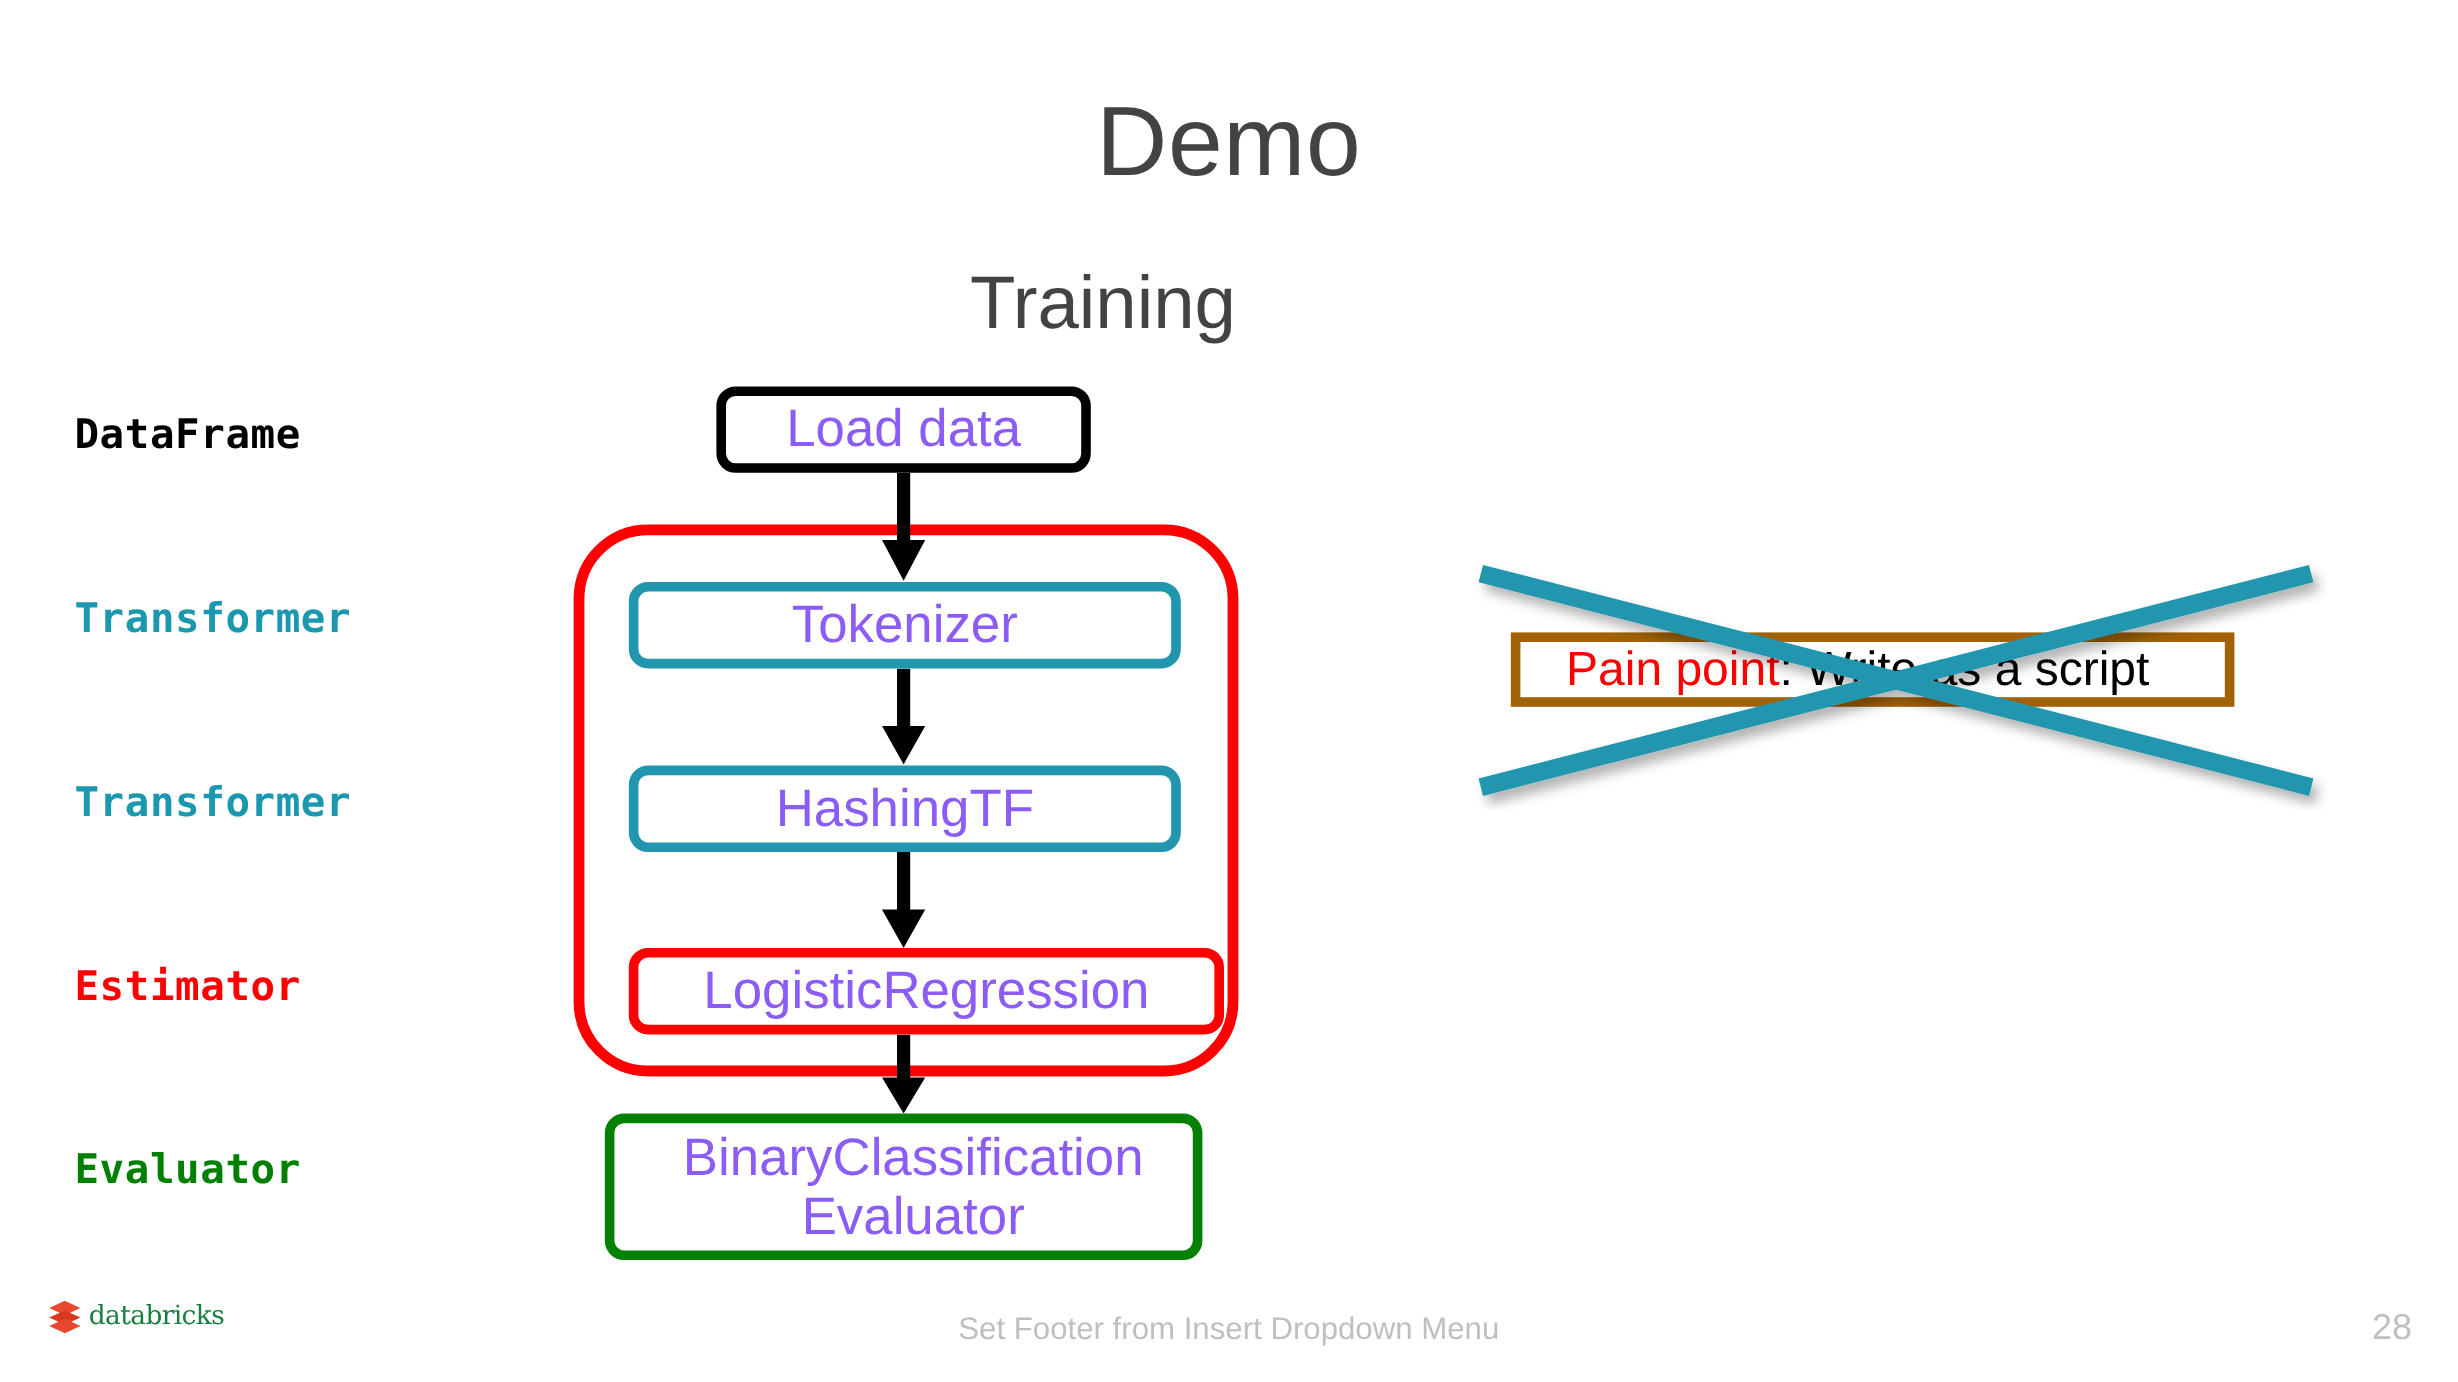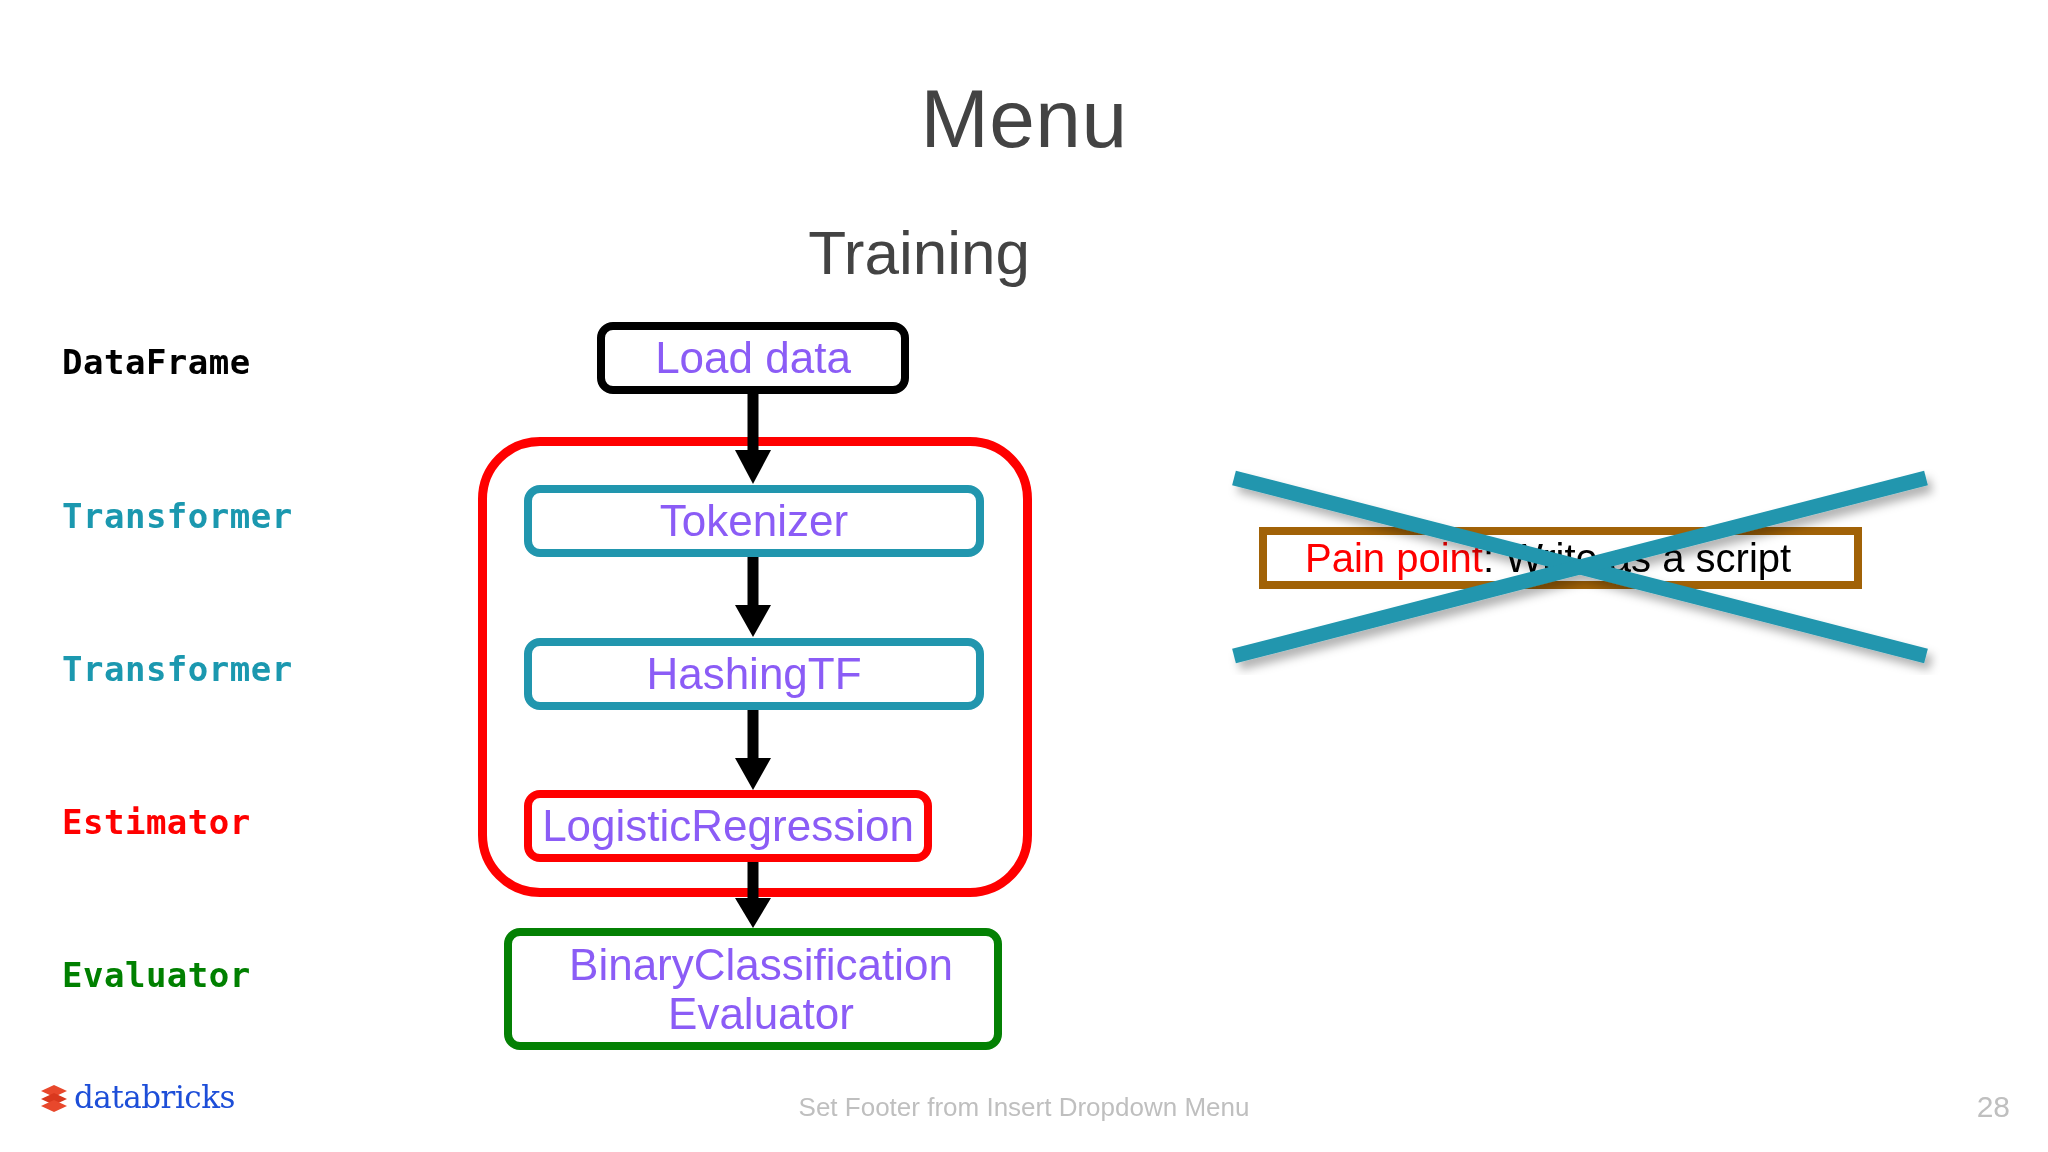--- a/index.html
+++ b/index.html
@@ -115,21 +115,21 @@
     top: 638px;
     width: 460px;
     height: 72px;
     border: 8px solid #2196AE;
     border-radius: 16px;
   }
 
   #box-logisticregression {
     left: 524px;
     top: 790px;
-    width: 408px;
+    width: 496px;
     height: 72px;
     border: 8px solid #FF0000;
     border-radius: 16px;
   }
 
   #box-evaluator {
     left: 504px;
     top: 928px;
     width: 498px;
     height: 122px;
@@ -186,23 +186,23 @@
     gap: 6px;
   }
   #logo-mark {
     width: 28px;
     height: 30px;
     position: relative;
     flex: none;
   }
   #logo-wordmark {
     font-family: "DejaVu Serif", "Liberation Serif", serif;
-    font-size: 31px;
+    font-size: 22px;
     font-weight: 400;
-    color: #1d4ed8;
+    color: #15803d;
     letter-spacing: -0.5px;
     line-height: 1;
   }
   #footer-text {
     position: absolute;
     left: 0;
     top: 1092px;
     width: 2048px;
     text-align: center;
     font-family: "Liberation Sans", sans-serif;
@@ -216,21 +216,21 @@
     font-family: "Liberation Sans", sans-serif;
     font-size: 30px;
     color: #bfbfbf;
   }
 </style>
 </head>
 <body>
 
 <div id="slide">
 
-  <div id="slide-title">Menu</div>
+  <div id="slide-title">Demo</div>
 
   <div id="training-heading">Training</div>
 
   <div class="role-label" id="role-dataframe">DataFrame</div>
   <div class="role-label" id="role-transformer-1">Transformer</div>
   <div class="role-label" id="role-transformer-2">Transformer</div>
   <div class="role-label" id="role-estimator">Estimator</div>
   <div class="role-label" id="role-evaluator">Evaluator</div>
 
   <div id="pipeline-group"></div>

